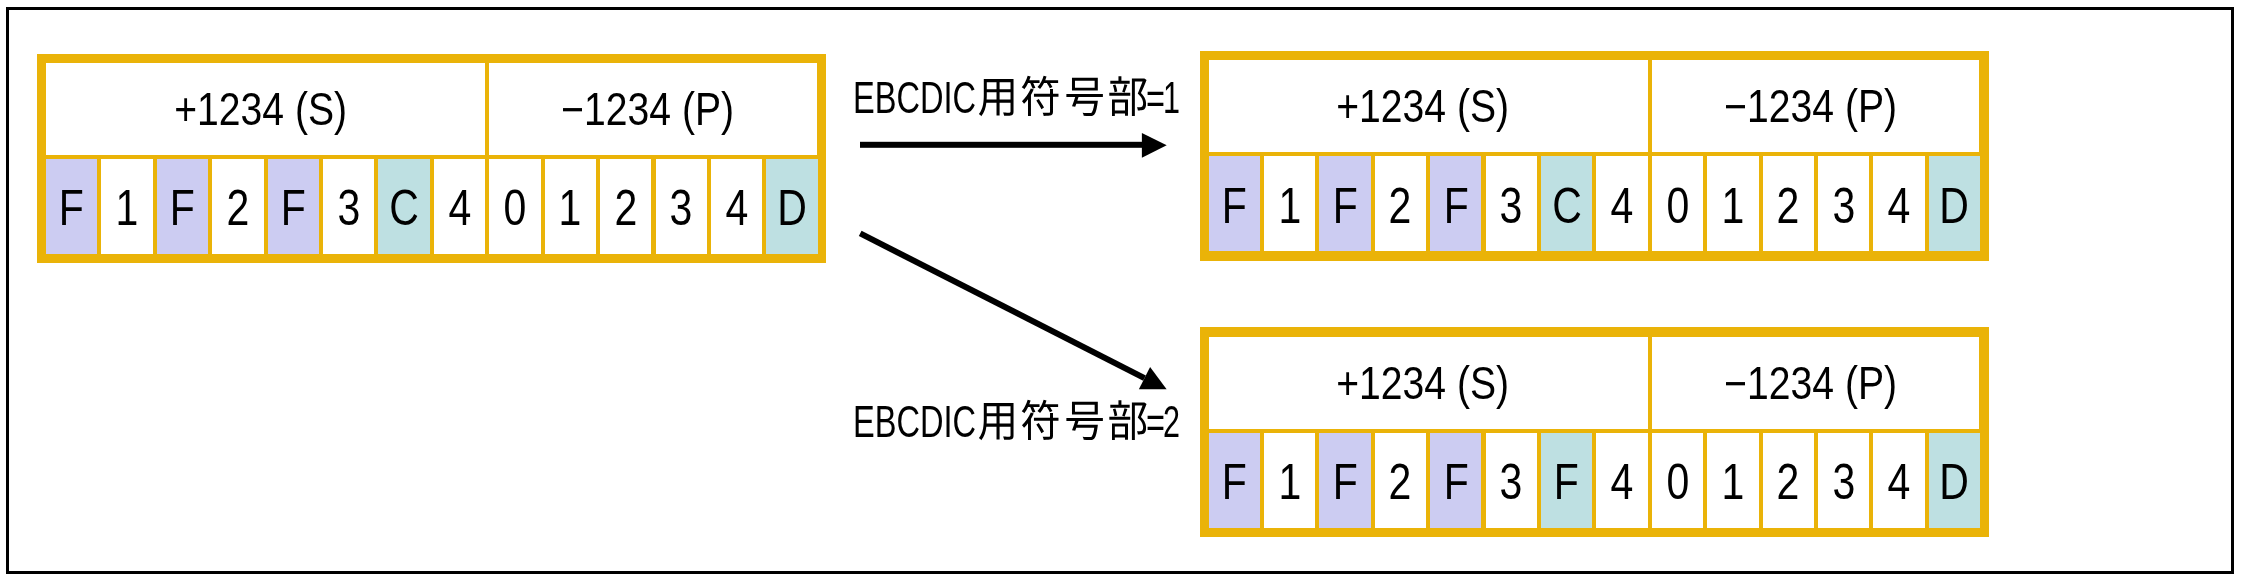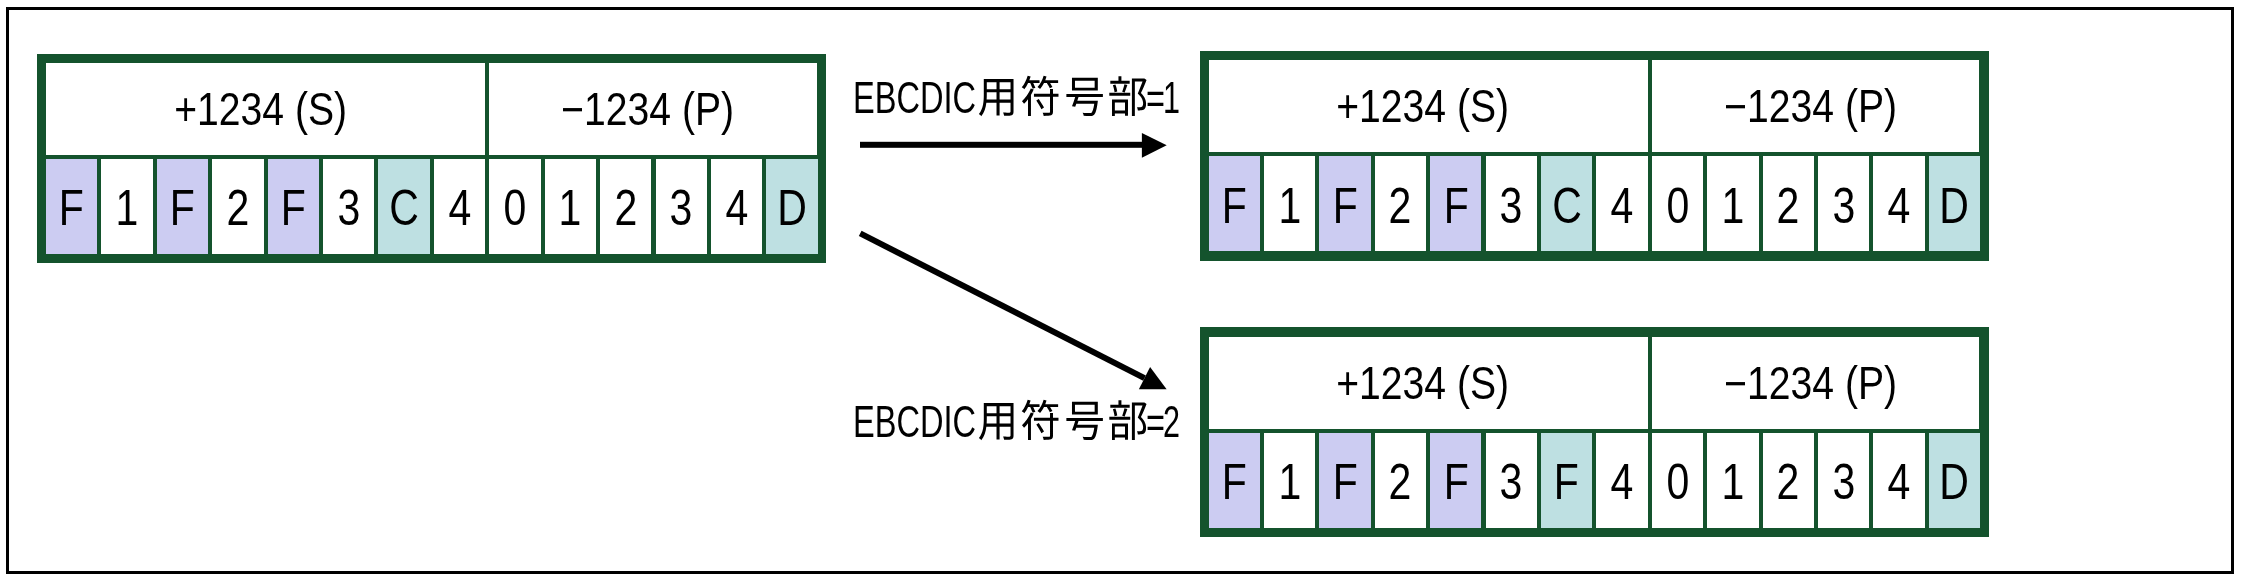--- a/index.html
+++ b/index.html
@@ -1,19 +1,19 @@
 <!DOCTYPE html>
 <html><head>
 <meta charset="utf-8">
 <style>
 * { margin:0; padding:0; box-sizing:border-box; }
 html,body { width:2241px; height:583px; background:#fff; font-family:"Liberation Sans",sans-serif; }
 body { position:relative; overflow:hidden; }
 .frame { position:absolute; left:6px; top:7px; width:2228px; height:567px; border:3px solid #000; }
-.tbl { position:absolute; width:789.2px; height:209.5px; background:#14532d; }
+.tbl { position:absolute; width:789.2px; height:209.5px; background:#eab308; }
 .hd { position:absolute; top:9.2px; height:92.3px; background:#fff; display:flex; align-items:center; justify-content:center;
       font-size:46px; }
 .hd span { display:inline-block; transform:translateX(-5px) scaleX(0.85); white-space:pre; }
 .cl { position:absolute; top:105.3px; height:95px; width:51.4px; background:#fff; display:flex; align-items:center; justify-content:center;
       font-size:50px; padding-top:4px; }
 .cl b { font-weight:normal; display:inline-block; transform:scaleX(0.82); }
 .p { background:#ccccf2; }
 .t { background:#bee0e2; }
 svg.ov { position:absolute; left:0; top:0; }
 </style>

